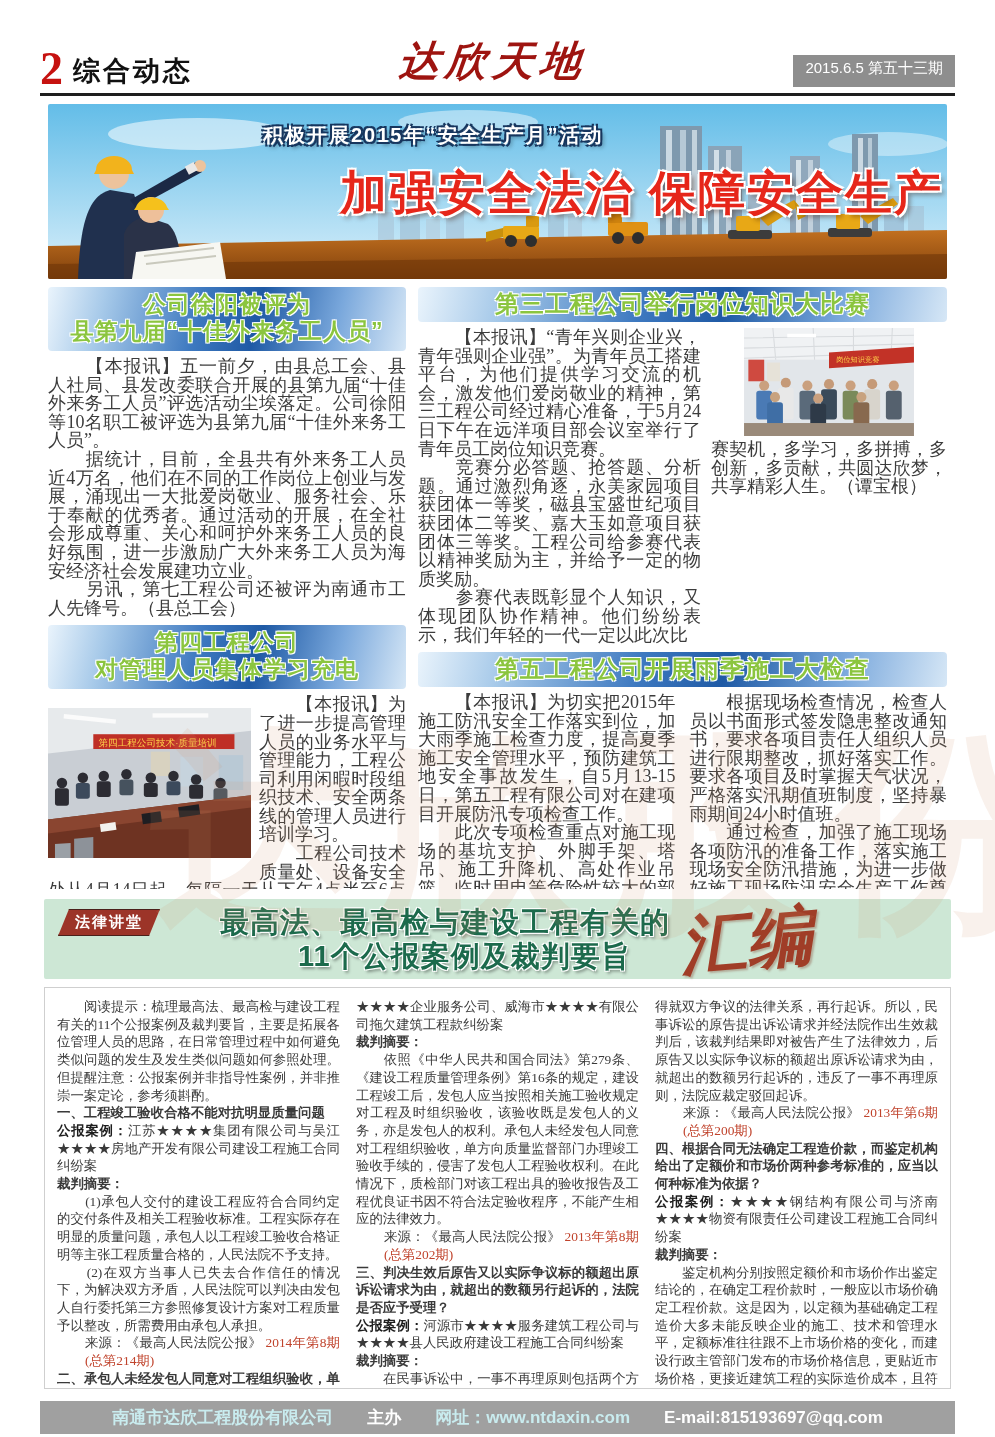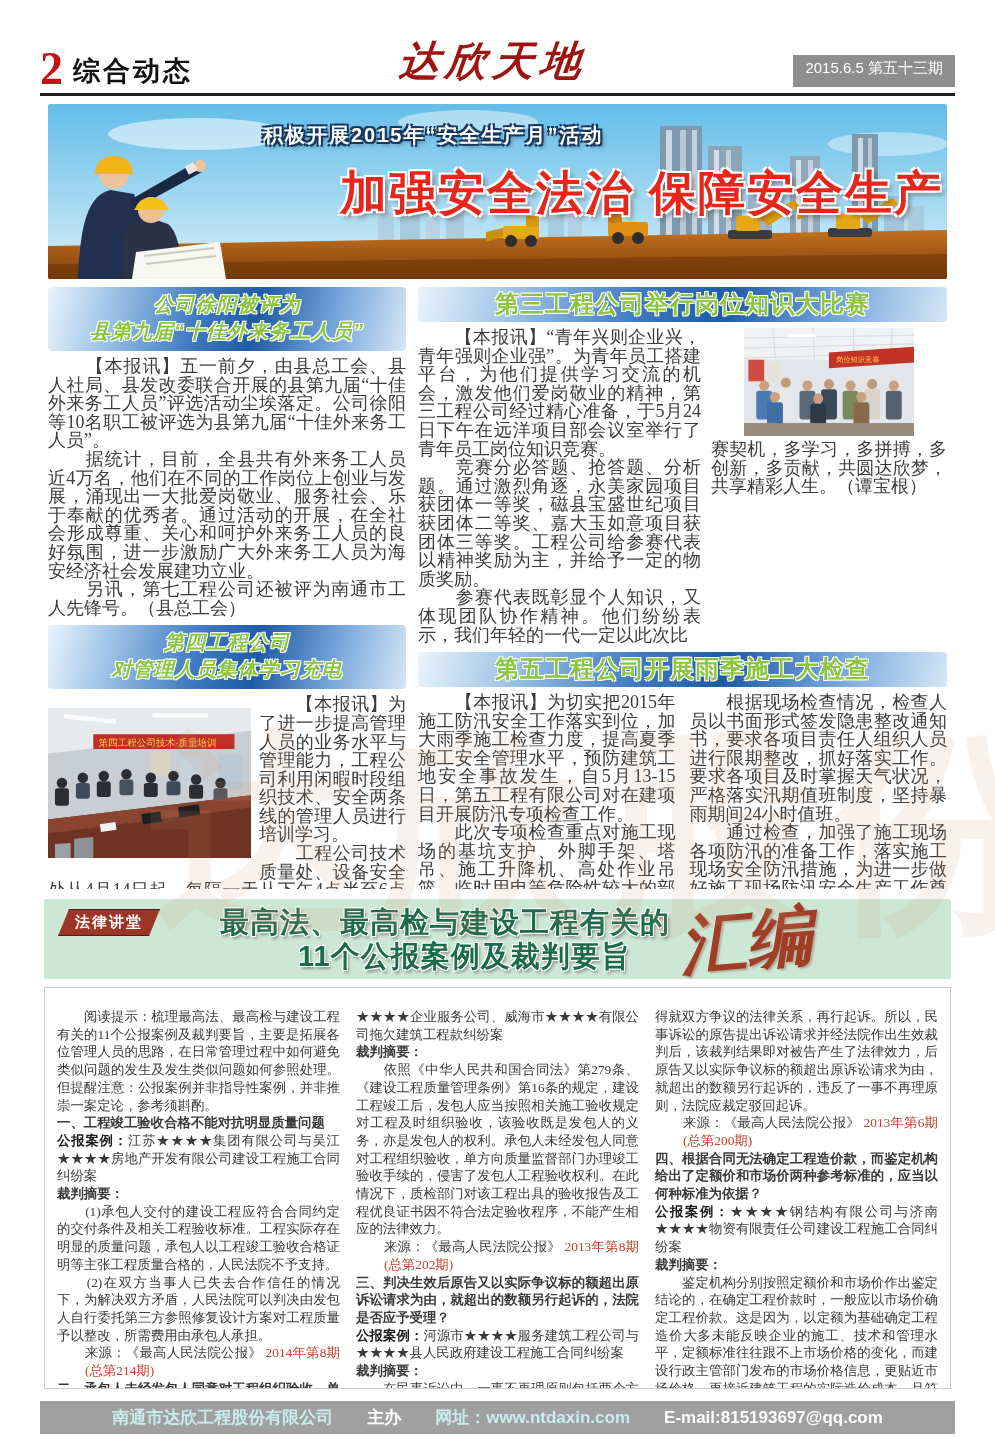--- a/index.html
+++ b/index.html
@@ -49,21 +49,21 @@
   .col-l { width:358px; flex:none; }
   .col-r { flex:1; min-width:0; }
   .art-title {
     background:linear-gradient(103deg,#eaf4fc 0%,#a6c9e9 16%,#3e79c0 42%,#1f5aa5 58%,#7aa8dc 80%,#d6e7f6 100%);
     border-radius:4px; text-align:center; color:#8ld;
     font-family:"Liberation Sans","DejaVu Sans",sans-serif; font-weight:bold;
     margin-bottom:6px;
   }
   .art-title span { display:block; color:#8bc53f; letter-spacing:1px;
     text-shadow:-1px -1px 0 #fff,1px -1px 0 #fff,-1px 1px 0 #fff,1px 1px 0 #fff; }
-  .t2 { padding:4px 0 6px; } .t2 span { font-size:20px; line-height:27px;font-style:italic; }
+  .t2 { padding:4px 0 6px; } .t2 span { font-size:23px; line-height:27px; }
   .t1 { padding:3px 0 4px; } .t1 span { font-size:24px; line-height:28px; }
   .body-text p { font-size:18px; line-height:18.6px; text-align:justify; color:#3c3c3c; }
   .photo-float-l { float:left; width:203px; height:172px; margin:2px 8px 4px 0; }
   .photo-box svg { display:block; width:100%; height:100%; }
   .c3-flex { display:flex; gap:10px; }
   .c3-left { flex:1; min-width:0; }
   .c3-right { width:236px; flex:none; }
   .c3-photo { width:236px; height:108px; margin-bottom:4px; }
   .two-col { display:flex; gap:14px; }
   .two-col > div { flex:1; min-width:0; }
@@ -92,21 +92,21 @@
   .law-titles { margin-left:60px; font-family:"Liberation Sans","DejaVu Sans",sans-serif; }
   .law-t1,.law-t2 { font-size:29px; font-weight:bold; color:#1c6a4c; letter-spacing:1px;
     text-shadow:-1px -1px 0 #fff,1px -1px 0 #fff,-1px 1px 0 #fff,1px 1px 0 #fff,2px 3px 3px rgba(0,0,0,.35);
     line-height:34px; }
   .law-t2 { padding-left:78px; }
   .law-cal { font-size:66px; font-weight:bold; font-style:italic; color:#a03d27;
     font-family:"Liberation Serif",serif; transform:rotate(-5deg); margin:4px 0 0 10px;
     text-shadow:2px 2px 2px rgba(120,40,20,.3); }
   .law-cols {
     margin:8px 44px 0 44px; border:1px solid #cfcfcf; background:#fff;
-    padding:20px 12px; display:flex; gap:16px; height:402px; overflow:hidden;
+    padding:10px 12px; display:flex; gap:16px; height:402px; overflow:hidden;
     position:relative; z-index:2;
   }
   .law-col { flex:1; min-width:0; }
   .law-col p { font-size:13.4px; line-height:17.7px; text-align:justify; color:#3a3a3a; }
   .lh { color:#2a8fa8; font-weight:bold; font-family:"Liberation Sans",sans-serif; }
   .lbl { font-weight:bold; color:#1d1d1d; font-family:"Liberation Sans",sans-serif; }
   .lsrc { color:#2a8fa8; padding-left:28px; }
   .lsrc .iss { color:#c0432c; }
   
   .footer {

